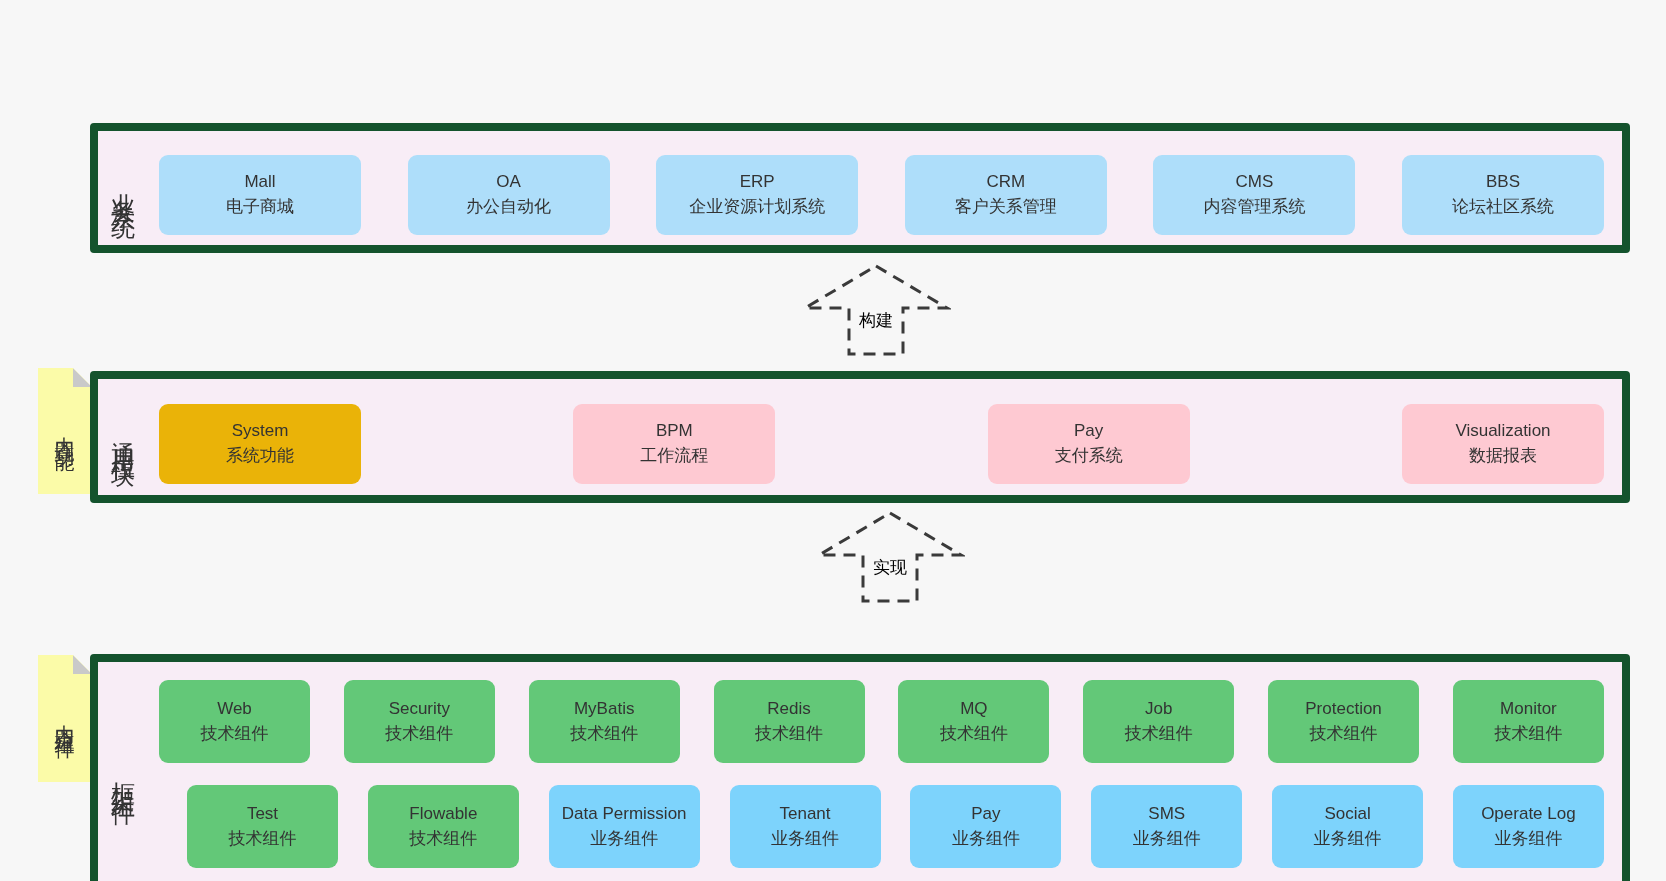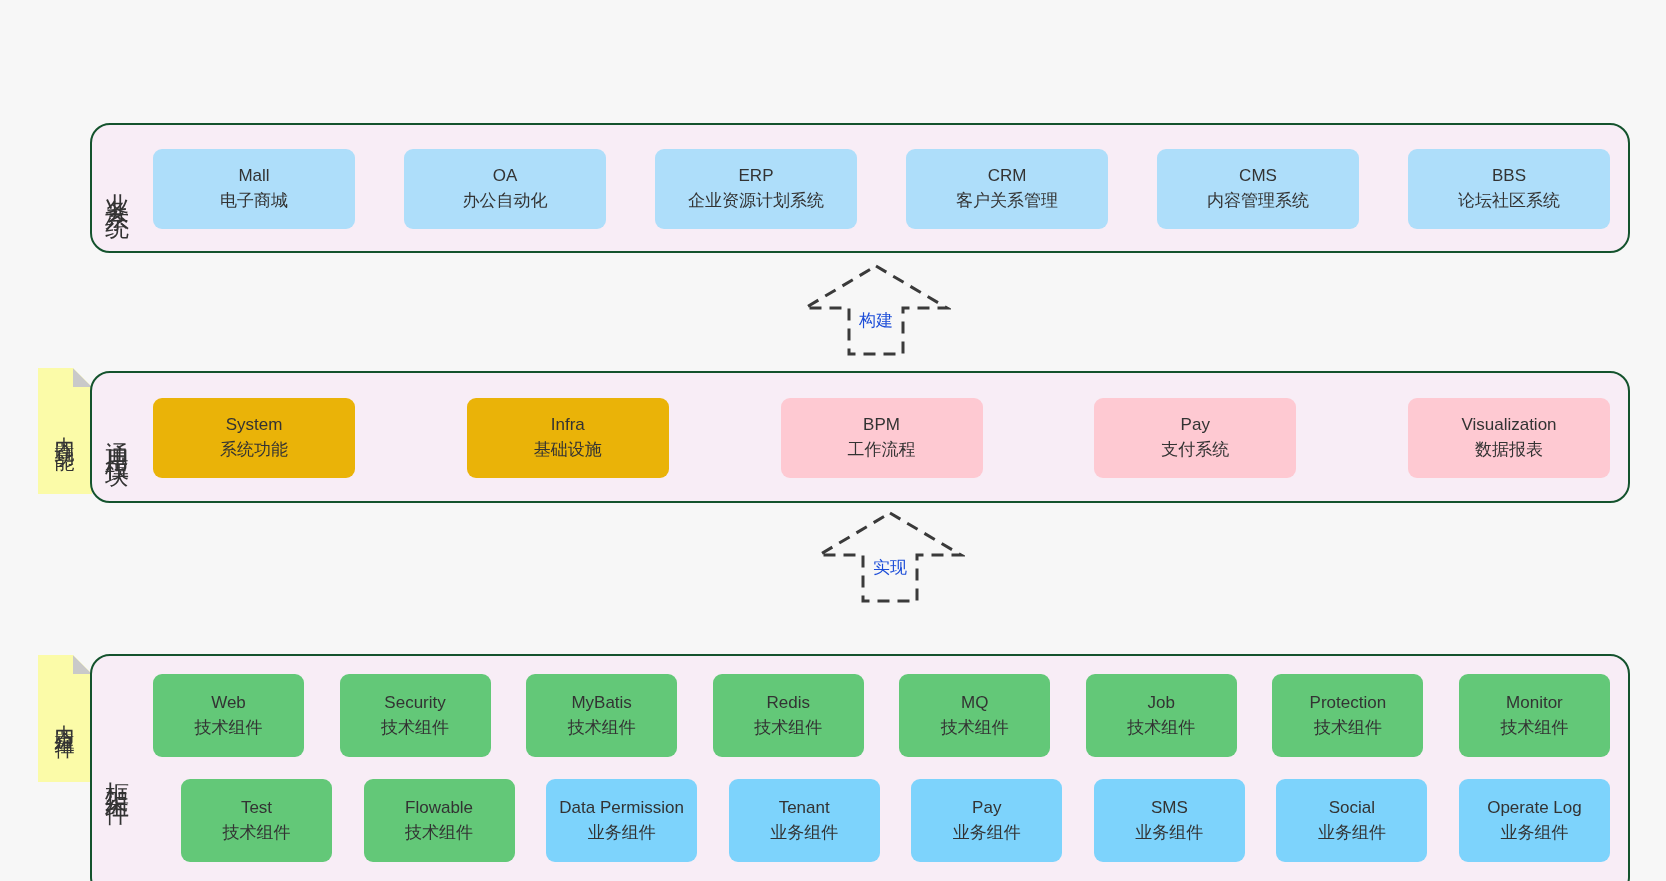--- a/index.html
+++ b/index.html
@@ -10,22 +10,22 @@
     overflow:hidden;
     font-family:"Liberation Sans","DejaVu Sans",sans-serif;
     color:#333;
   }
 
   
   .panel {
     position:absolute;
     left:90px; width:1540px;
     background:#f8edf6;
-    border:2px solid #14532d;
-    border-radius:20px;
+    border:8px solid #14532d;
+    border-radius:4px;
     box-sizing:border-box;
   }
   #panel-business  { top:123px; height:130px; }
   #panel-modules   { top:371px; height:132px; }
   #panel-framework { top:654px; height:243px; }
 
   .vlabel {
     position:absolute;
     left:13px; top:50%;
     transform:translateY(-50%);
@@ -107,21 +107,21 @@
   #arrow-build     { left:801px; top:263px; }
   #arrow-implement { left:815px; top:510px; }
   .arrow svg { display:block; }
   .arrow-label {
     position:absolute;
     left:50%; top:57px;
     transform:translate(-50%,-50%);
     background:#f7f7f7;
     padding:1px 3px;
     font-size:17px;
-    color:#1d4ed8;
+    color:#000000;
     white-space:nowrap;
   }
 </style>
 </head>
 <body>
 
 <div class="note" id="note-modules">
   <span class="note-fold"></span>
   <span class="note-text">内置功能</span>
 </div>
@@ -167,24 +167,20 @@
   <span class="arrow-label">构建</span>
 </div>
 
 <div class="panel" id="panel-modules">
   <div class="vlabel">通用模块</div>
   <div class="boxrow">
     <div class="box box6 red">
       <div>System</div>
       <div>系统功能</div>
     </div>
-    <div class="box box6 red">
-      <div>Infra</div>
-      <div>基础设施</div>
-    </div>
     <div class="box box6 pink">
       <div>BPM</div>
       <div>工作流程</div>
     </div>
     <div class="box box6 pink">
       <div>Pay</div>
       <div>支付系统</div>
     </div>
     <div class="box box6 pink">
       <div>Visualization</div>

